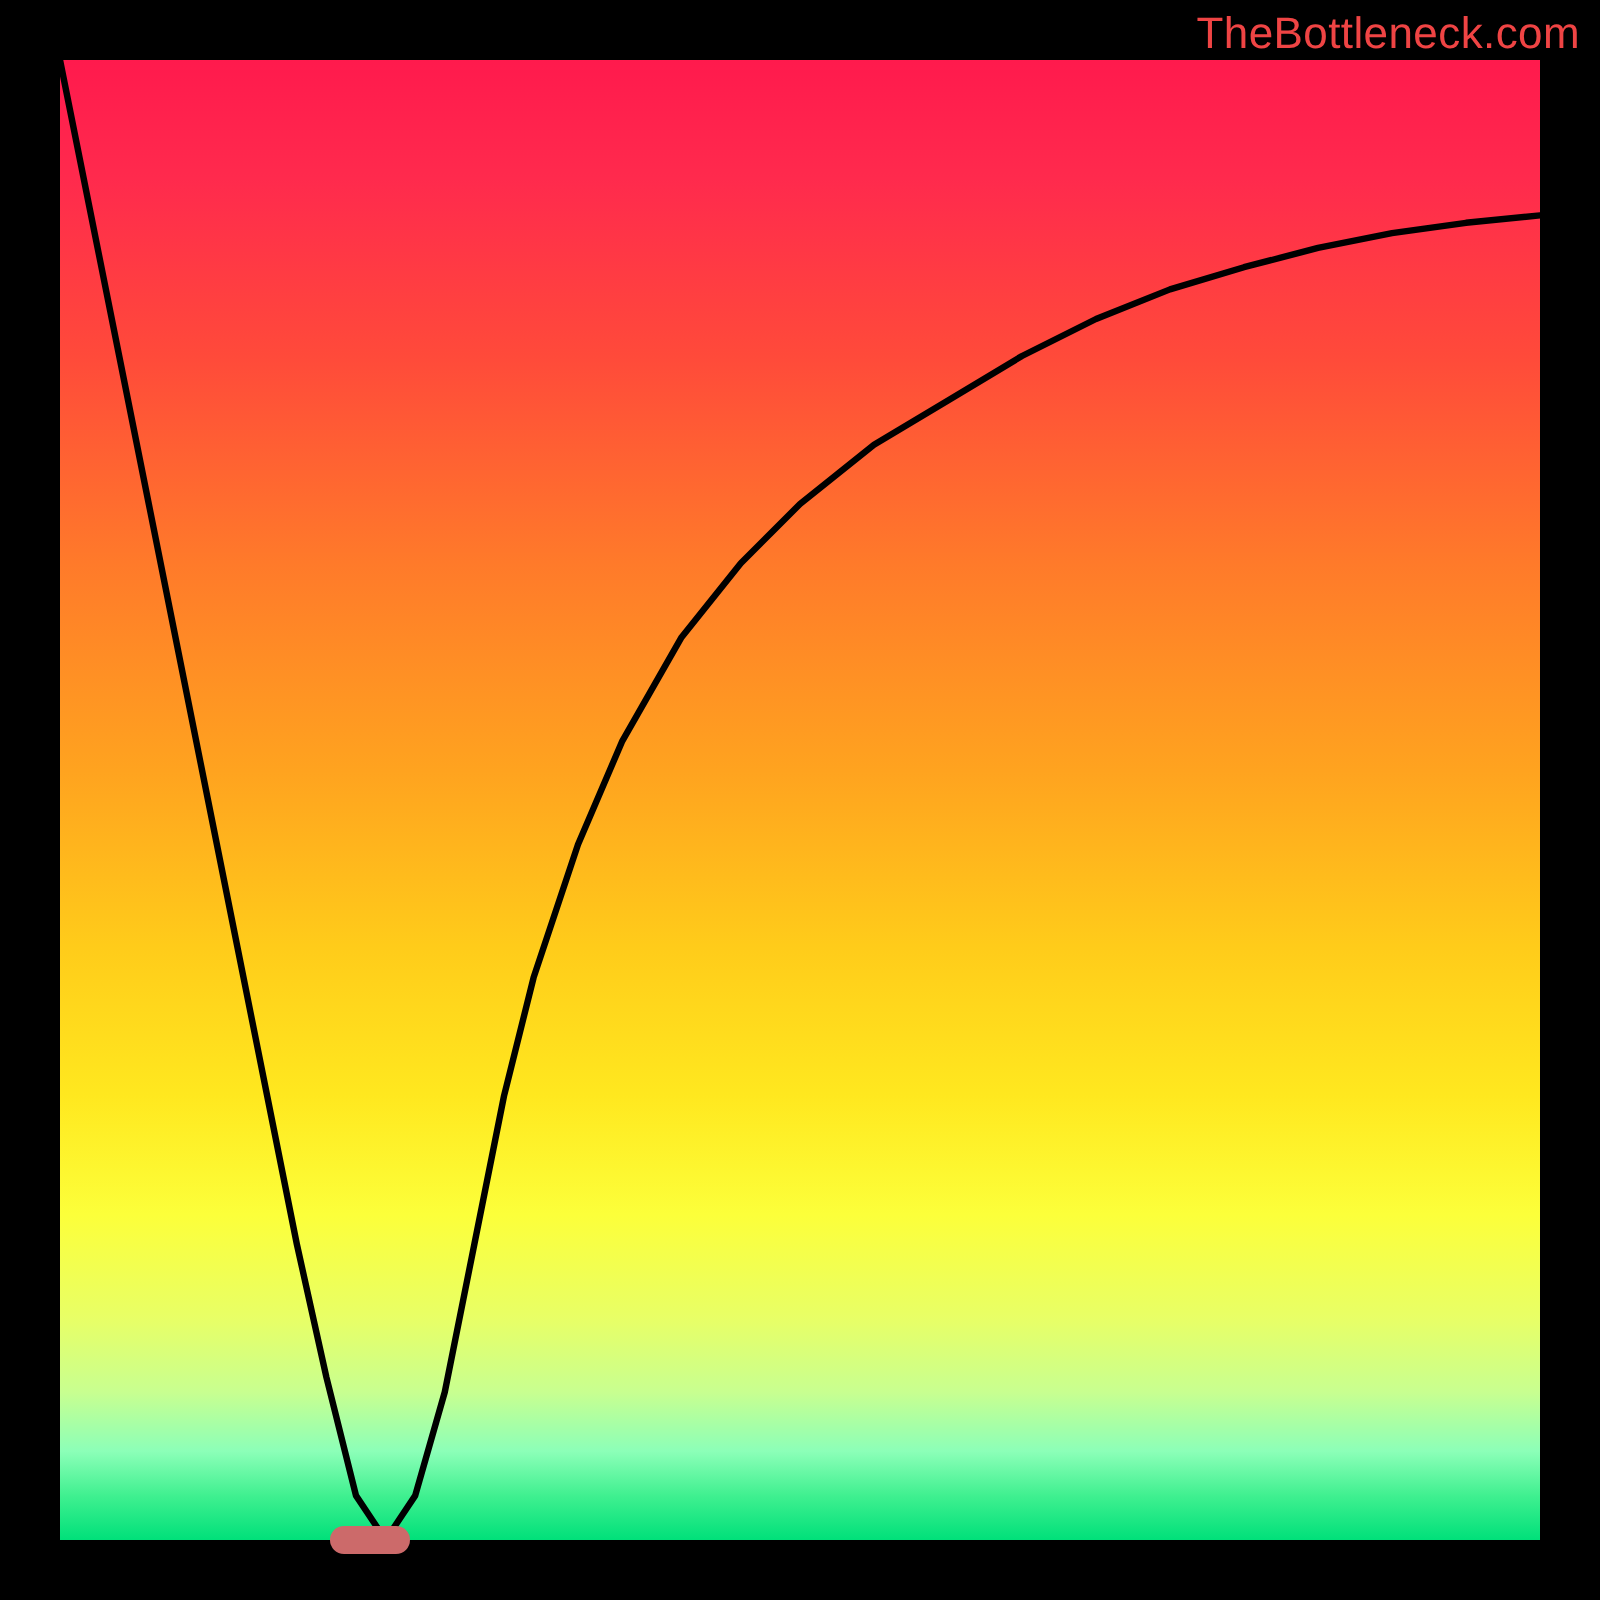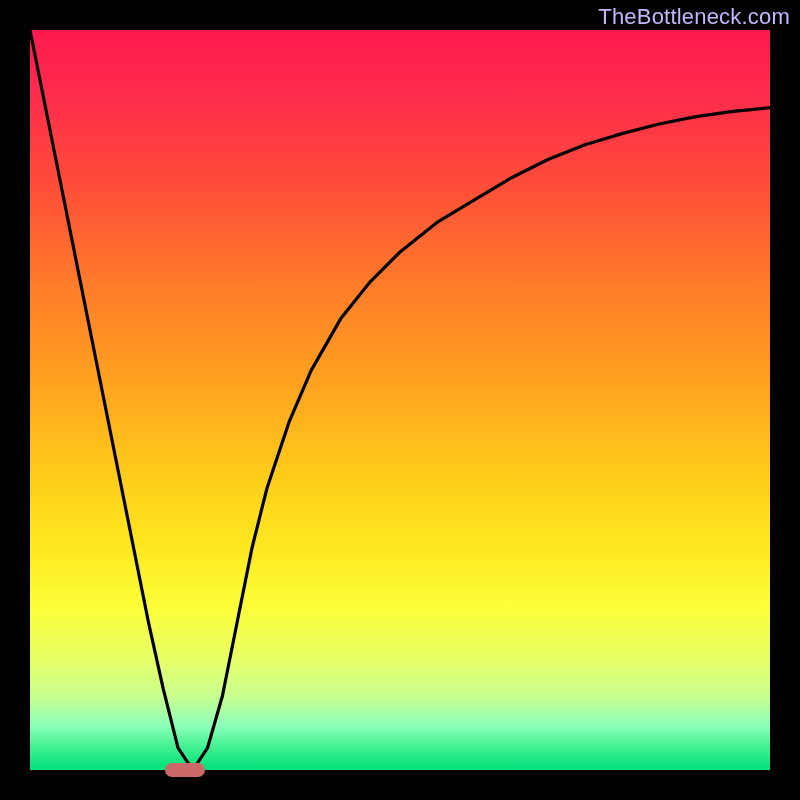--- a/index.html
+++ b/index.html
@@ -36,21 +36,21 @@
       #c8ff90 90%,
       #8cffb8 94%,
       #40f090 97%,
       #00e07a 100%
     );
   }
   .attribution {
     position: absolute;
     top: 4px;
     right: 10px;
-    color: #c4b5fd;
+    color: #ef4444;
     font-size: 22px;
     font-weight: 500;
     letter-spacing: 0.2px;
     user-select: none;
   }
   svg.curve {
     position: absolute;
     left: 0;
     top: 0;
     width: 740px;

